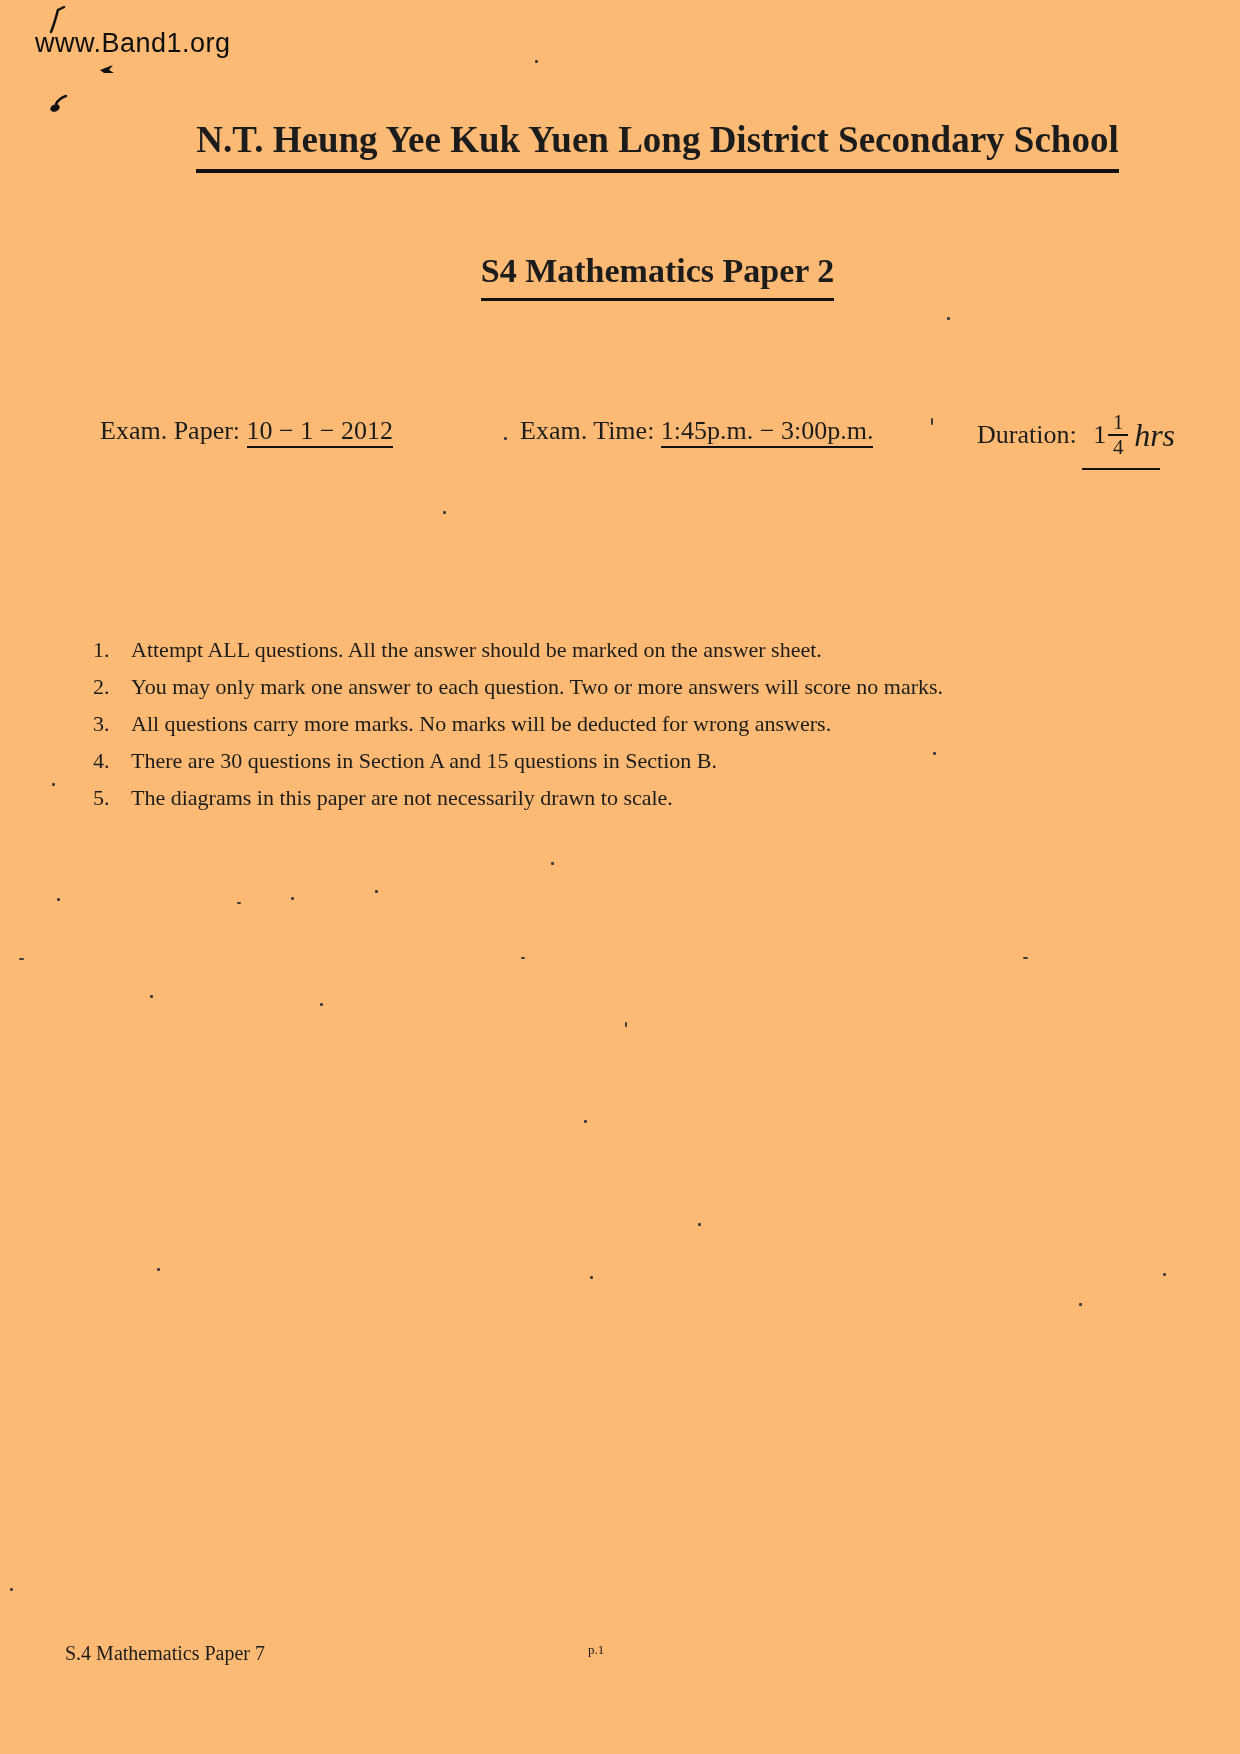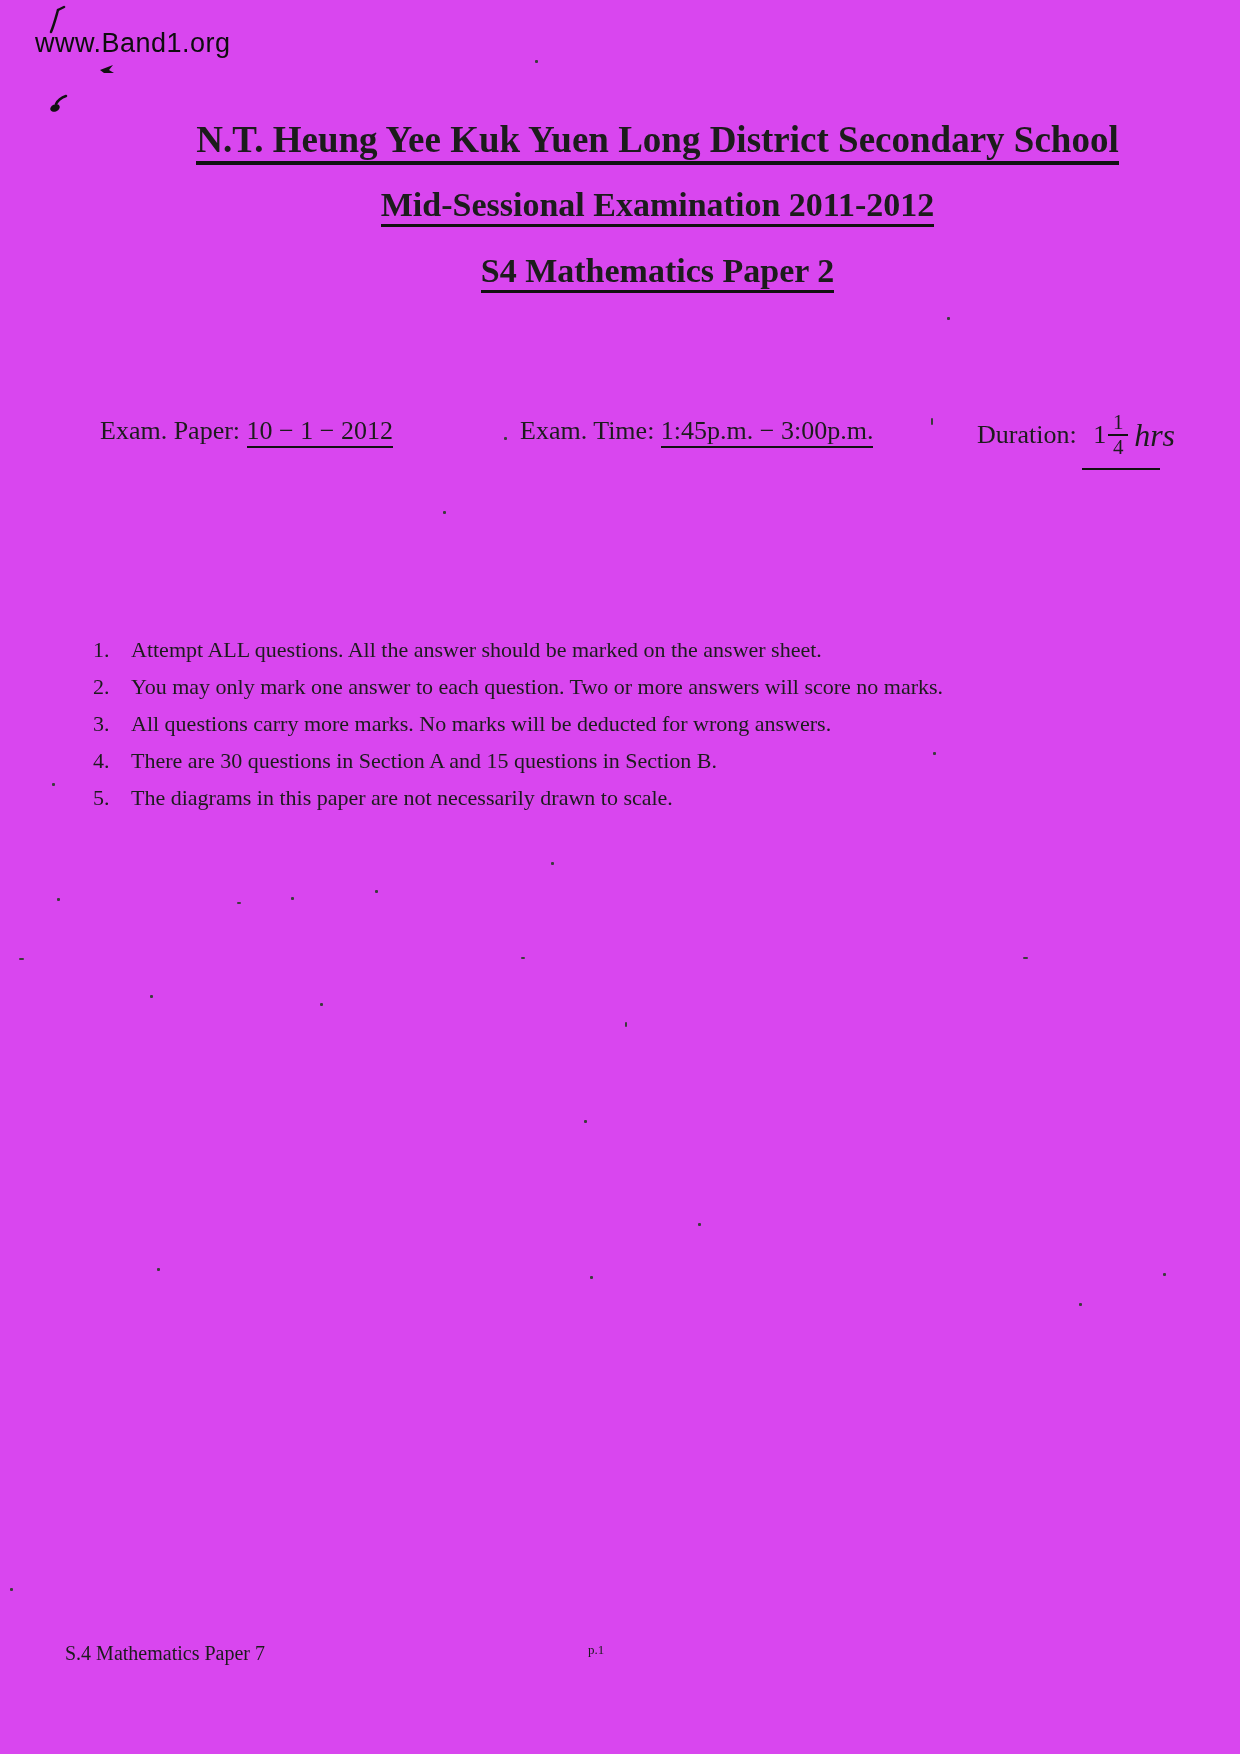--- a/index.html
+++ b/index.html
@@ -1,20 +1,20 @@
 <!DOCTYPE html>
 <html><head>
 <meta charset="utf-8">
 <style>
   html, body { margin: 0; padding: 0; background: #e8e8e8; }
   .page {
     position: relative;
     width: 1240px;
     height: 1754px;
-    background: #d946ef;
+    background: #fdba74;
     overflow: hidden;
     font-family: "Liberation Serif", serif;
     color: #1c1c1c;
   }
 
   
   .watermark {
     position: absolute; left: 35px; top: 28px;
     font-family: "Liberation Sans", sans-serif;
     font-size: 27px; color: #0d0d0d; letter-spacing: 0.5px;
@@ -23,21 +23,21 @@
 
   
   .title-block { position: absolute; left: 95px; width: 1125px; text-align: center; }
   .title-school { top: 118px; }
   .title-exam   { top: 186px; }
   .title-paper  { top: 252px; text-decoration: underline; }
   .title-block span {
     display: inline-block;
     font-weight: bold;
     border-bottom: 4px solid #111;
-    padding-bottom: 0;
+    padding-bottom: 8px;
   }
   .title-school span { font-size: 37px; border-bottom-width: 4px; }
   .title-exam span, .title-paper span { font-size: 34px; border-bottom-width: 3px; }
 
   
   .exam-row { position: absolute; top: 416px; left: 0; width: 1240px; font-size: 26px; }
   .exam-date { position: absolute; left: 100px; top: 0; white-space: nowrap; }
   .exam-time { position: absolute; left: 520px; top: 0; white-space: nowrap; }
   .exam-duration { position: absolute; left: 977px; top: -4px; white-space: nowrap; }
   .u-val { border-bottom: 2px solid #111; padding-bottom: 1px; margin-top: 16px; }
@@ -74,23 +74,20 @@
   <svg class="pen-marks" width="140" height="130" viewBox="0 0 140 130">
     <path d="M58 10 l6 -3" stroke="#111" stroke-width="2.5" fill="none" stroke-linecap="round"></path>
     <path d="M58 10 C56 17 54 25 51 32" stroke="#111" stroke-width="2.5" fill="none" stroke-linecap="round"></path>
     <path d="M100 70 l13 -5 l-4 5 l5 3 l-10 0 z" fill="#111"></path>
     <path d="M66 96 C60 98 58 100 56 104" stroke="#111" stroke-width="2.5" fill="none" stroke-linecap="round"></path>
     <ellipse cx="55" cy="108" rx="5" ry="3.5" transform="rotate(-25 55 108)" fill="#111"></ellipse>
   </svg>
 
   <div class="title-block title-school">
     <span>N.T. Heung Yee Kuk Yuen Long District Secondary School</span>
-  </div>
-  <div class="title-block title-exam">
-    <span>Mid-Sessional Examination 2011-2012</span>
   </div>
   <div class="title-block title-paper">
     <span>S4 Mathematics Paper 2</span>
   </div>
 
   <div class="exam-row">
     <div class="exam-date"><span>Exam. Paper: </span><span class="u-val">10 − 1 − 2012</span></div>
     <div class="exam-time"><span>Exam. Time: </span><span class="u-val">1:45p.m. − 3:00p.m.</span></div>
     <div class="exam-duration"><span>Duration: </span><span class="frac-wrap">
           <span class="frac-whole">1</span>

